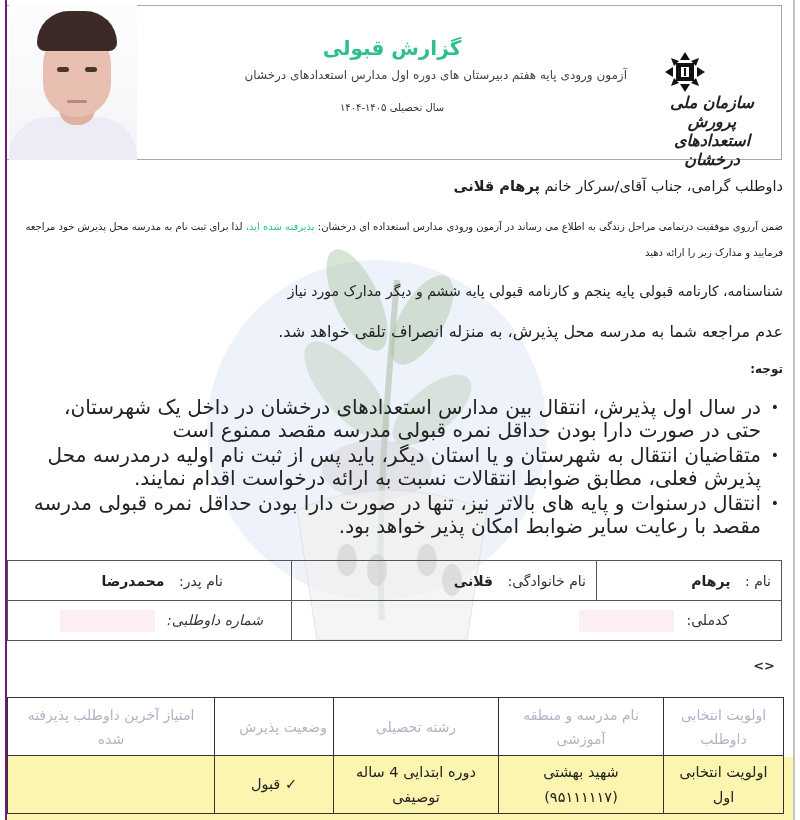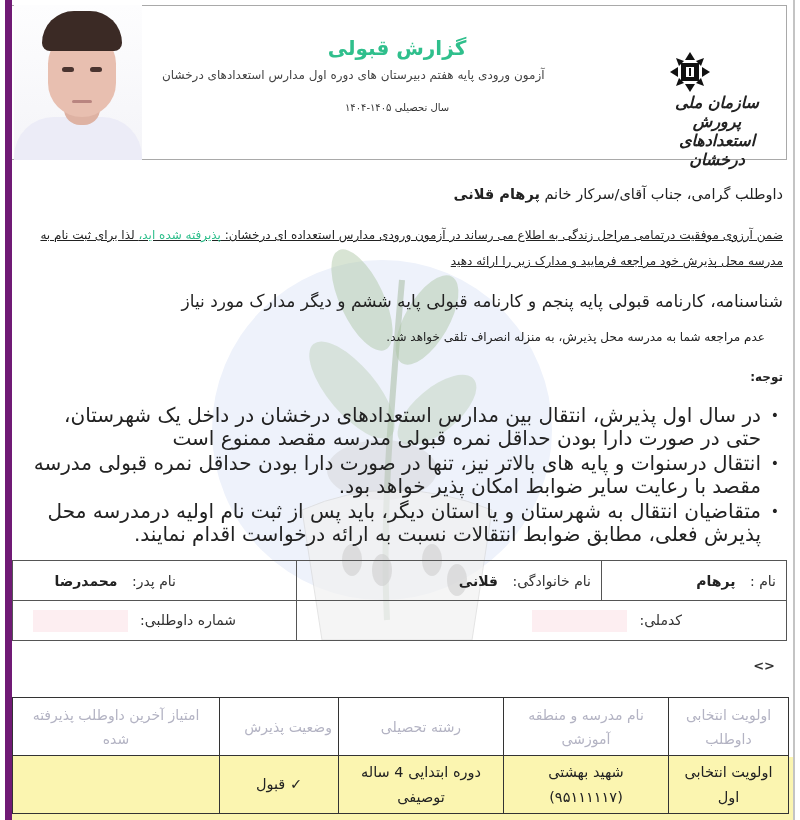--- a/index.html
+++ b/index.html
@@ -1,21 +1,21 @@
 <!DOCTYPE html>
 <html><head>
 <meta charset="utf-8">
 <style>
   * { box-sizing: border-box; margin: 0; padding: 0; }
   html, body { width: 800px; height: 820px; overflow: hidden; background: #ffffff; }
   body { font-family: "DejaVu Sans", sans-serif; color: #222; position: relative; }
 
   .page {
     position: absolute; left: 5px; top: 0; width: 790px; height: 820px;
-    border-left: 7px solid #701a75; border-right: 2px solid #c4c4c4;
+    border-left: 2px solid #701a75; border-right: 2px solid #c4c4c4;
     background: #fff; overflow: hidden;
   }
 
   
   .watermark { position: absolute; left: 200px; top: 260px; width: 370px; height: 370px; pointer-events: none; }
   .wm-circle { position: absolute; left: 0; top: 0; width: 340px; height: 340px; border-radius: 50%; background: #eef2fb; }
   .wm-svg { position: absolute; left: 0; top: -120px; }
 
   
   .header-box {
@@ -32,38 +32,38 @@
   .photo .eye { position: absolute; top: 62px; width: 12px; height: 5px; border-radius: 3px; background: #4a3430; }
   .photo .mouth { position: absolute; left: 58px; top: 95px; width: 20px; height: 3px; border-radius: 2px; background: #b98580; }
   .photo .shirt { position: absolute; left: 0; top: 112px; width: 128px; height: 50px; border-radius: 40px 40px 0 0; background: #ececf7; }
   .photo .neck { position: absolute; left: 50px; top: 100px; width: 36px; height: 20px; background: #deb2a3; border-radius: 0 0 16px 16px; }
 
   .title {
     position: absolute; left: 150px; top: 36px; width: 470px; text-align: center;
     color: #2fbf8c; font-size: 20px; font-weight: bold; direction: rtl;
   }
   .subtitle {
-    position: absolute; left: 150px; top: 68px; width: 470px; text-align: left;
+    position: absolute; left: 150px; top: 68px; width: 470px; text-align: right;
     font-size: 12px; color: #444; direction: rtl;
   }
   .year {
     position: absolute; left: 150px; top: 102px; width: 470px; text-align: center;
     font-size: 10px; color: #333; direction: rtl;
   }
   .logo { position: absolute; left: 640px; top: 50px; width: 130px; height: 70px; }
   .logo-caption { position: absolute; left: 0; top: 43px; width: 130px; text-align: center; font-family: "DejaVu Serif", serif; font-size: 16px; font-style: italic; color: #222; direction: rtl; font-weight: bold; }
 
   
-  .rtl { direction: rtl; text-align: right; margin-top: 8px; }
+  .rtl { direction: rtl; text-align: right; }
   .greeting { position: absolute; right: 10px; top: 178px; width: 760px; font-size: 14.5px; color: #222; }
   .greeting b { font-weight: bold; }
-  .para1 { position: absolute; right: 10px; top: 214px; width: 760px; font-size: 12px; line-height: 26px; text-decoration: underline; }
+  .para1 { position: absolute; right: 10px; top: 214px; width: 760px; font-size: 10px; line-height: 26px; }
   .green { color: #2fbf8c; }
-  .para2 { position: absolute; right: 10px; top: 283px; width: 760px; font-size: 17px; }
-  .para3 { position: absolute; right: 28px; top: 322px; width: 760px; font-size: 12px; }
+  .para2 { position: absolute; right: 10px; top: 283px; width: 760px; font-size: 14px; }
+  .para3 { position: absolute; right: 10px; top: 322px; width: 760px; font-size: 16px; }
   .note-head { position: absolute; right: 10px; top: 362px; width: 760px; font-size: 12px; font-weight: bold; }
   .notes { position: absolute; right: 10px; top: 396px; width: 760px; font-size: 20px; line-height: 23px; list-style: none; }
   .notes li { position: relative; padding-right: 22px; margin-bottom: 2px; }
   .notes li::before { content: "•"; position: absolute; right: 4px; top: 0; font-size: 14px; }
 
   
   .info-table { position: absolute; left: 0; top: 560px; width: 775px; border-collapse: collapse; direction: rtl; }
   .info-table td { border: 1px solid #555; height: 40px; font-size: 14px; padding: 0 10px; vertical-align: middle; background: transparent; }
   .info-table .lbl { color: #333; }
   .info-table .val { font-weight: bold; color: #222; margin-right: 10px; }
@@ -144,46 +144,46 @@
   <div class="para1 rtl">
     <span>ضمن آرزوی موفقیت درتمامی مراحل زندگی به اطلاع می رساند در آزمون ورودی مدارس استعداده ای درخشان: </span><span class="green">پذیرفته شده اید،</span><span> لذا برای ثبت نام به مدرسه محل پذیرش خود مراجعه فرمایید و مدارک زیر را ارائه دهید</span>
   </div>
 
   <div class="para2 rtl">شناسنامه، کارنامه قبولی پایه پنجم و کارنامه قبولی پایه ششم و دیگر مدارک مورد نیاز</div>
   <div class="para3 rtl">عدم مراجعه شما به مدرسه محل پذیرش، به منزله انصراف تلقی خواهد شد.</div>
   <div class="note-head rtl">توجه:</div>
 
   <ul class="notes rtl">
     <li>در سال اول پذیرش، انتقال بین مدارس استعدادهای درخشان در داخل یک شهرستان، حتی در صورت دارا بودن حداقل نمره قبولی مدرسه مقصد ممنوع است</li>
+    <li>متقاضیان انتقال به شهرستان و یا استان دیگر، باید پس از ثبت نام اولیه درمدرسه محل پذیرش فعلی، مطابق ضوابط انتقالات نسبت به ارائه درخواست اقدام نمایند.</li>
     <li>انتقال درسنوات و پایه های بالاتر نیز، تنها در صورت دارا بودن حداقل نمره قبولی مدرسه مقصد با رعایت سایر ضوابط امکان پذیر خواهد بود.</li>
-    <li>متقاضیان انتقال به شهرستان و یا استان دیگر، باید پس از ثبت نام اولیه درمدرسه محل پذیرش فعلی، مطابق ضوابط انتقالات نسبت به ارائه درخواست اقدام نمایند.</li>
   </ul>
 
   <table class="info-table">
     <tbody>
         <tr>
       <td style="width:185px;">
         <span class="lbl">نام :</span>
         <span class="val">پرهام</span>
       </td>
       <td style="width:305px;">
         <span class="lbl">نام خانوادگی:</span>
         <span class="val">قلانی</span>
       </td>
-      <td style="padding-right:120px;">
+      <td style="padding-right:68px;">
         <span class="lbl">نام پدر:</span>
         <span class="val">محمدرضا</span>
       </td>
     </tr>
     <tr>
-      <td colspan="2" style="padding-right:104px;">
+      <td colspan="2" style="padding-right:52px;">
         <span class="lbl">کدملی:</span>
         <span class="redact"></span>
       </td>
-      <td style="padding-right:60px;">
+      <td style="padding-right:28px;font-style:italic;">
         <span class="lbl">شماره داوطلبی:</span>
         <span class="redact"></span>
       </td>
     </tr>
   </tbody>
     </table>
 
   <div class="code-toggle">&lt;&gt;</div>
 
   <div class="res-band"></div>

